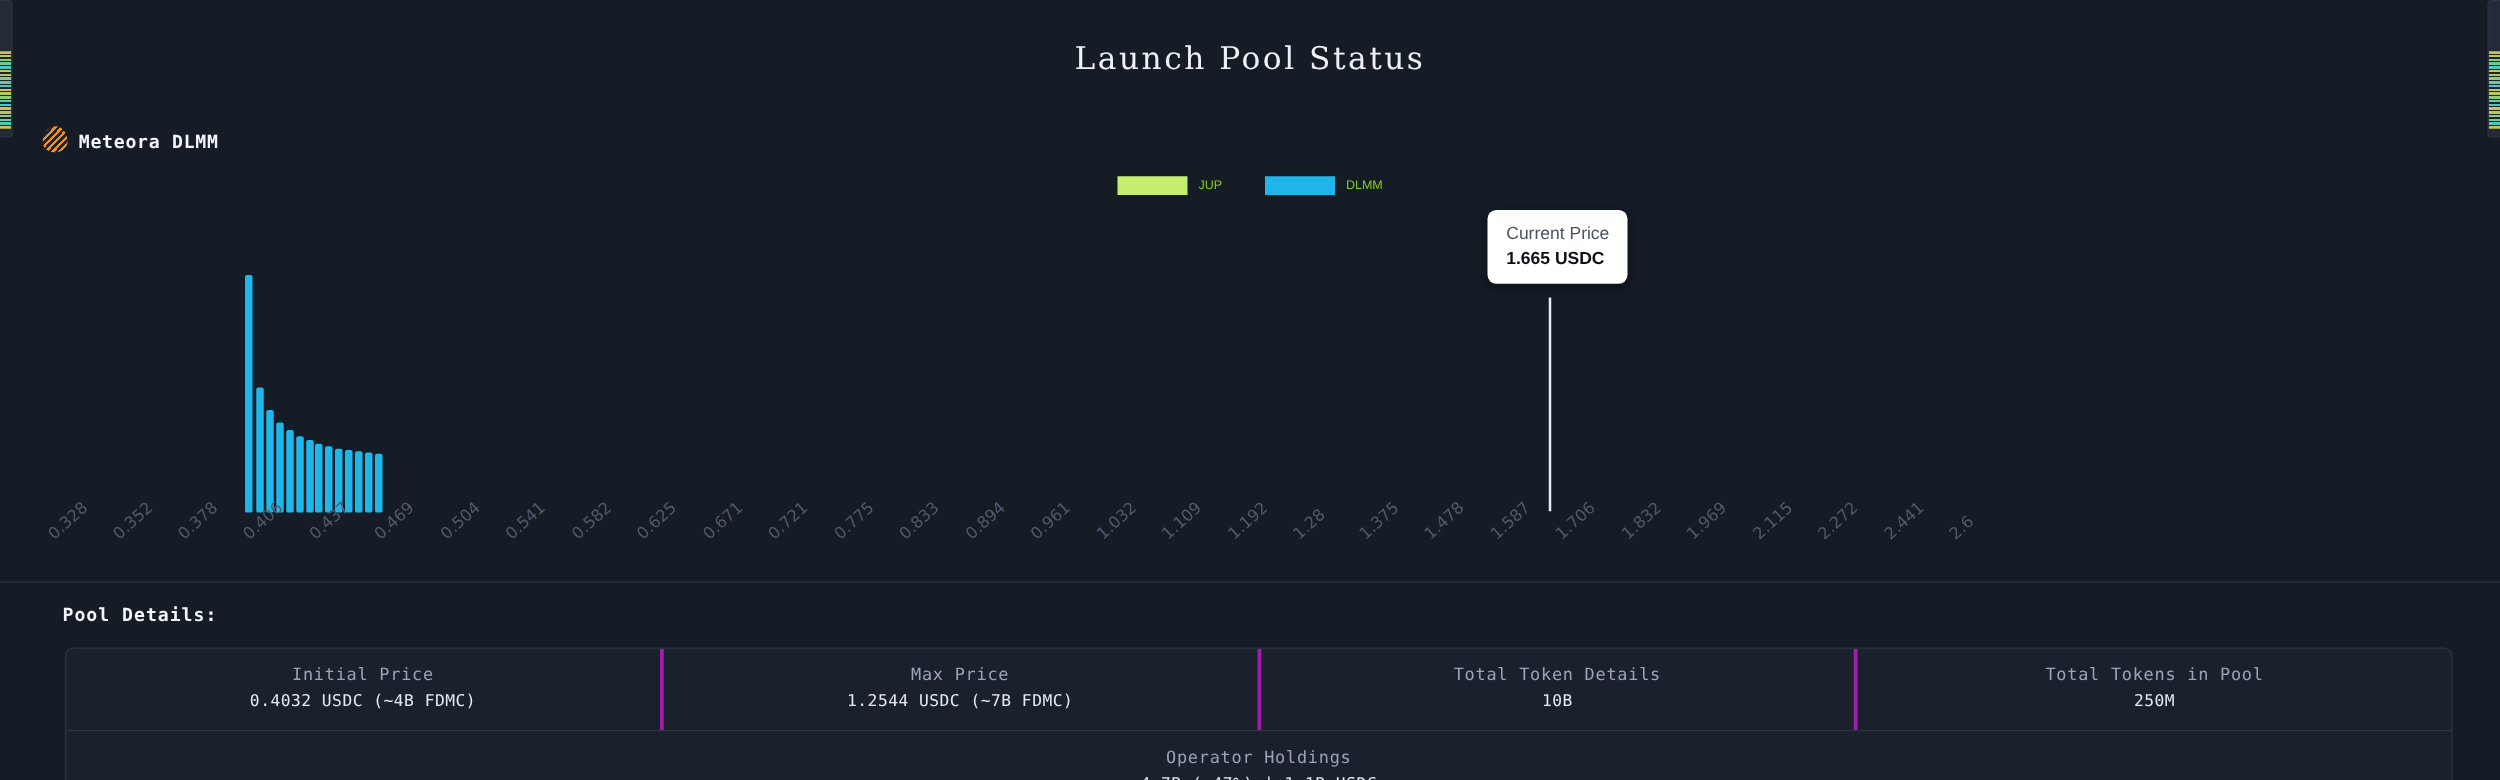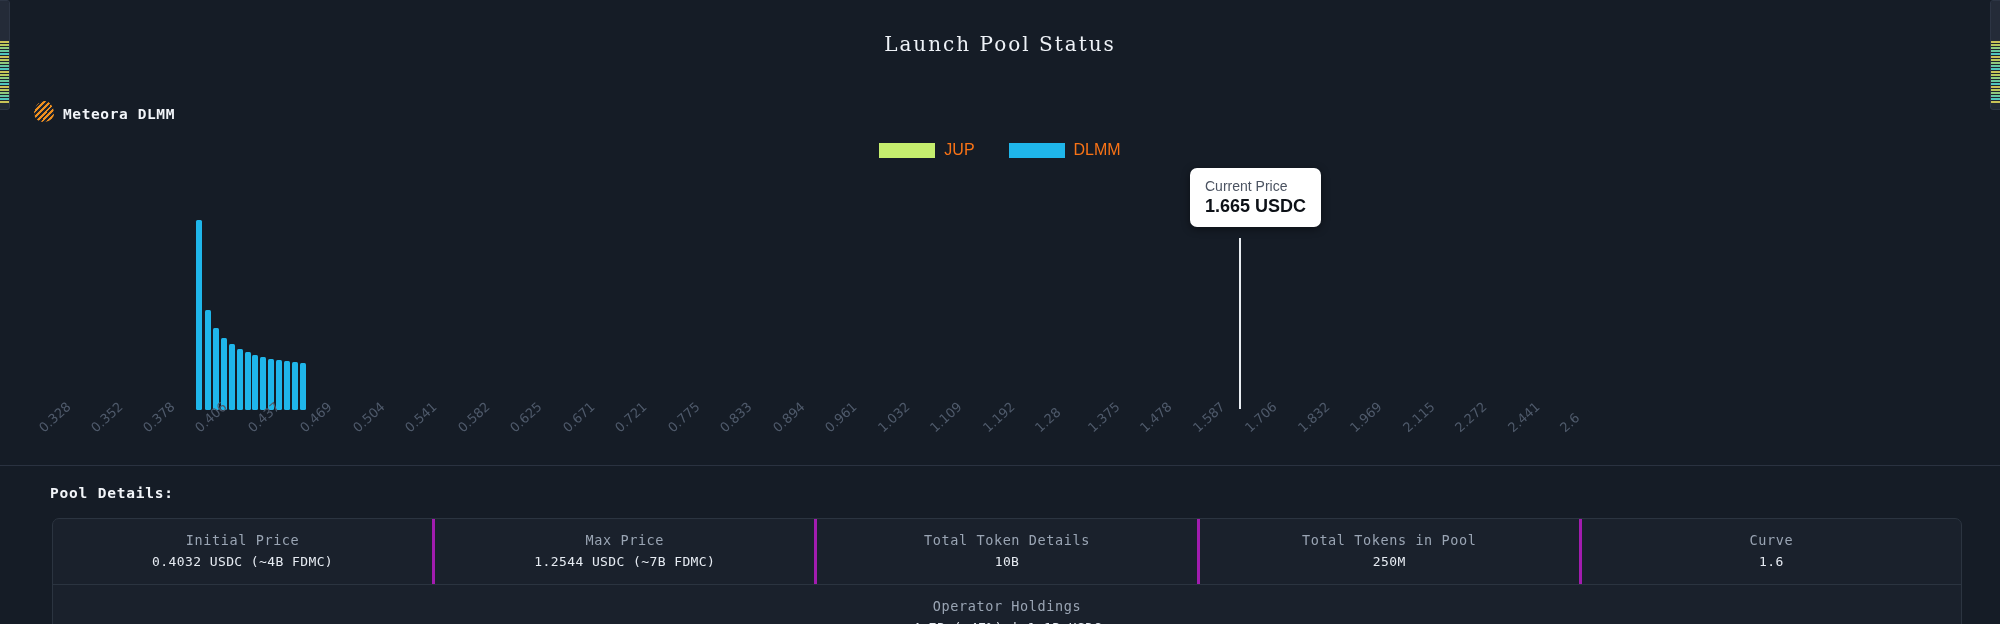--- a/index.html
+++ b/index.html
@@ -56,21 +56,21 @@
   }
 
   
   .page-title {
     position: absolute;
     top: 32px;
     left: 0;
     width: 2000px;
     text-align: center;
     font-family: "DejaVu Serif", serif;
-    font-size: 20px;
+    font-size: 25px;
     color: #eef2f7;
     letter-spacing: 2px;
     font-weight: 400;
   }
 
   
   .brand {
     position: absolute;
     left: 34px;
     top: 101px;
@@ -113,22 +113,22 @@
     display: flex;
     align-items: center;
     gap: 9px;
   }
   .legend-swatch {
     width: 56px;
     height: 15px;
     display: block;
   }
   .legend-text {
-    font-size: 16px;
-    color: #f97316;
+    font-size: 10px;
+    color: #84cc16;
     text-align: center;
   }
 
   
   .plot {
     position: absolute;
     left: 0;
     top: 155px;
     width: 2000px;
     height: 255px;
@@ -157,21 +157,21 @@
     text-align: left;
     font-family: "Liberation Sans", sans-serif;
     white-space: nowrap;
   }
   .tt-label {
     font-size: 14px;
     color: #4b5361;
     line-height: 19px;
   }
   .tt-value {
-    font-size: 18px;
+    font-size: 14px;
     color: #0d1117;
     font-weight: bold;
     line-height: 20px;
   }
 
   
   .axis {
     position: absolute;
     left: 0;
     top: 410px;
@@ -347,24 +347,20 @@
         <div class="cell-value">1.2544 USDC (~7B FDMC)</div>
       </div>
       <div class="details-cell">
         <div class="cell-label">Total Token Details</div>
         <div class="cell-value">10B</div>
       </div>
       <div class="details-cell">
         <div class="cell-label">Total Tokens in Pool</div>
         <div class="cell-value">250M</div>
       </div>
-      <div class="details-cell">
-        <div class="cell-label">Curve</div>
-        <div class="cell-value">1.6</div>
-      </div>
     </div>
     <div class="details-row">
       <div class="details-cell wide">
         <div class="cell-label">Operator Holdings</div>
         <div class="cell-value">4.7B (~47%) | 1.1B USDC</div>
       </div>
     </div>
   </div>
 
 </body></html>

